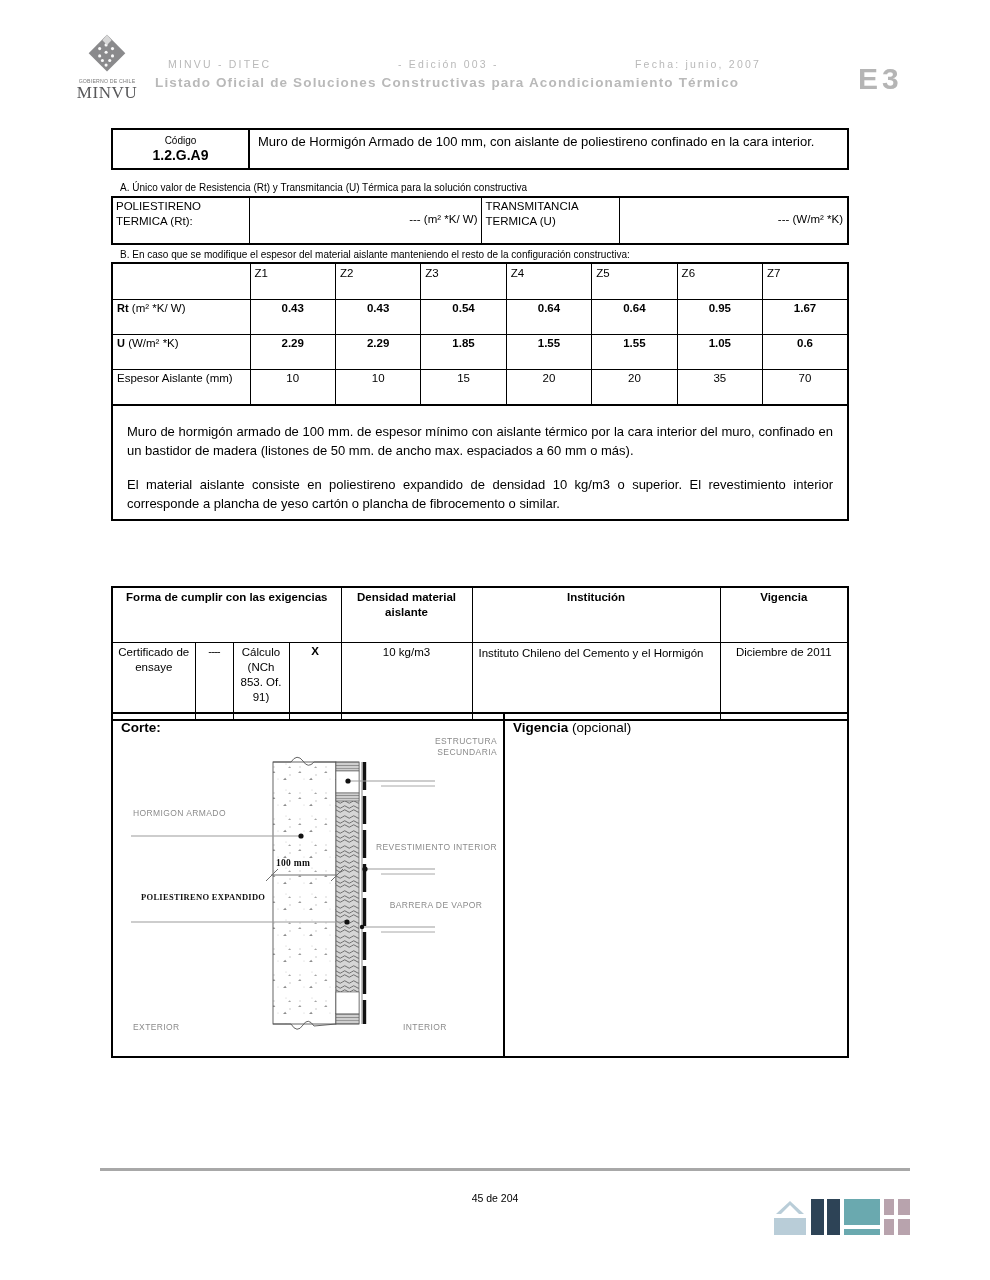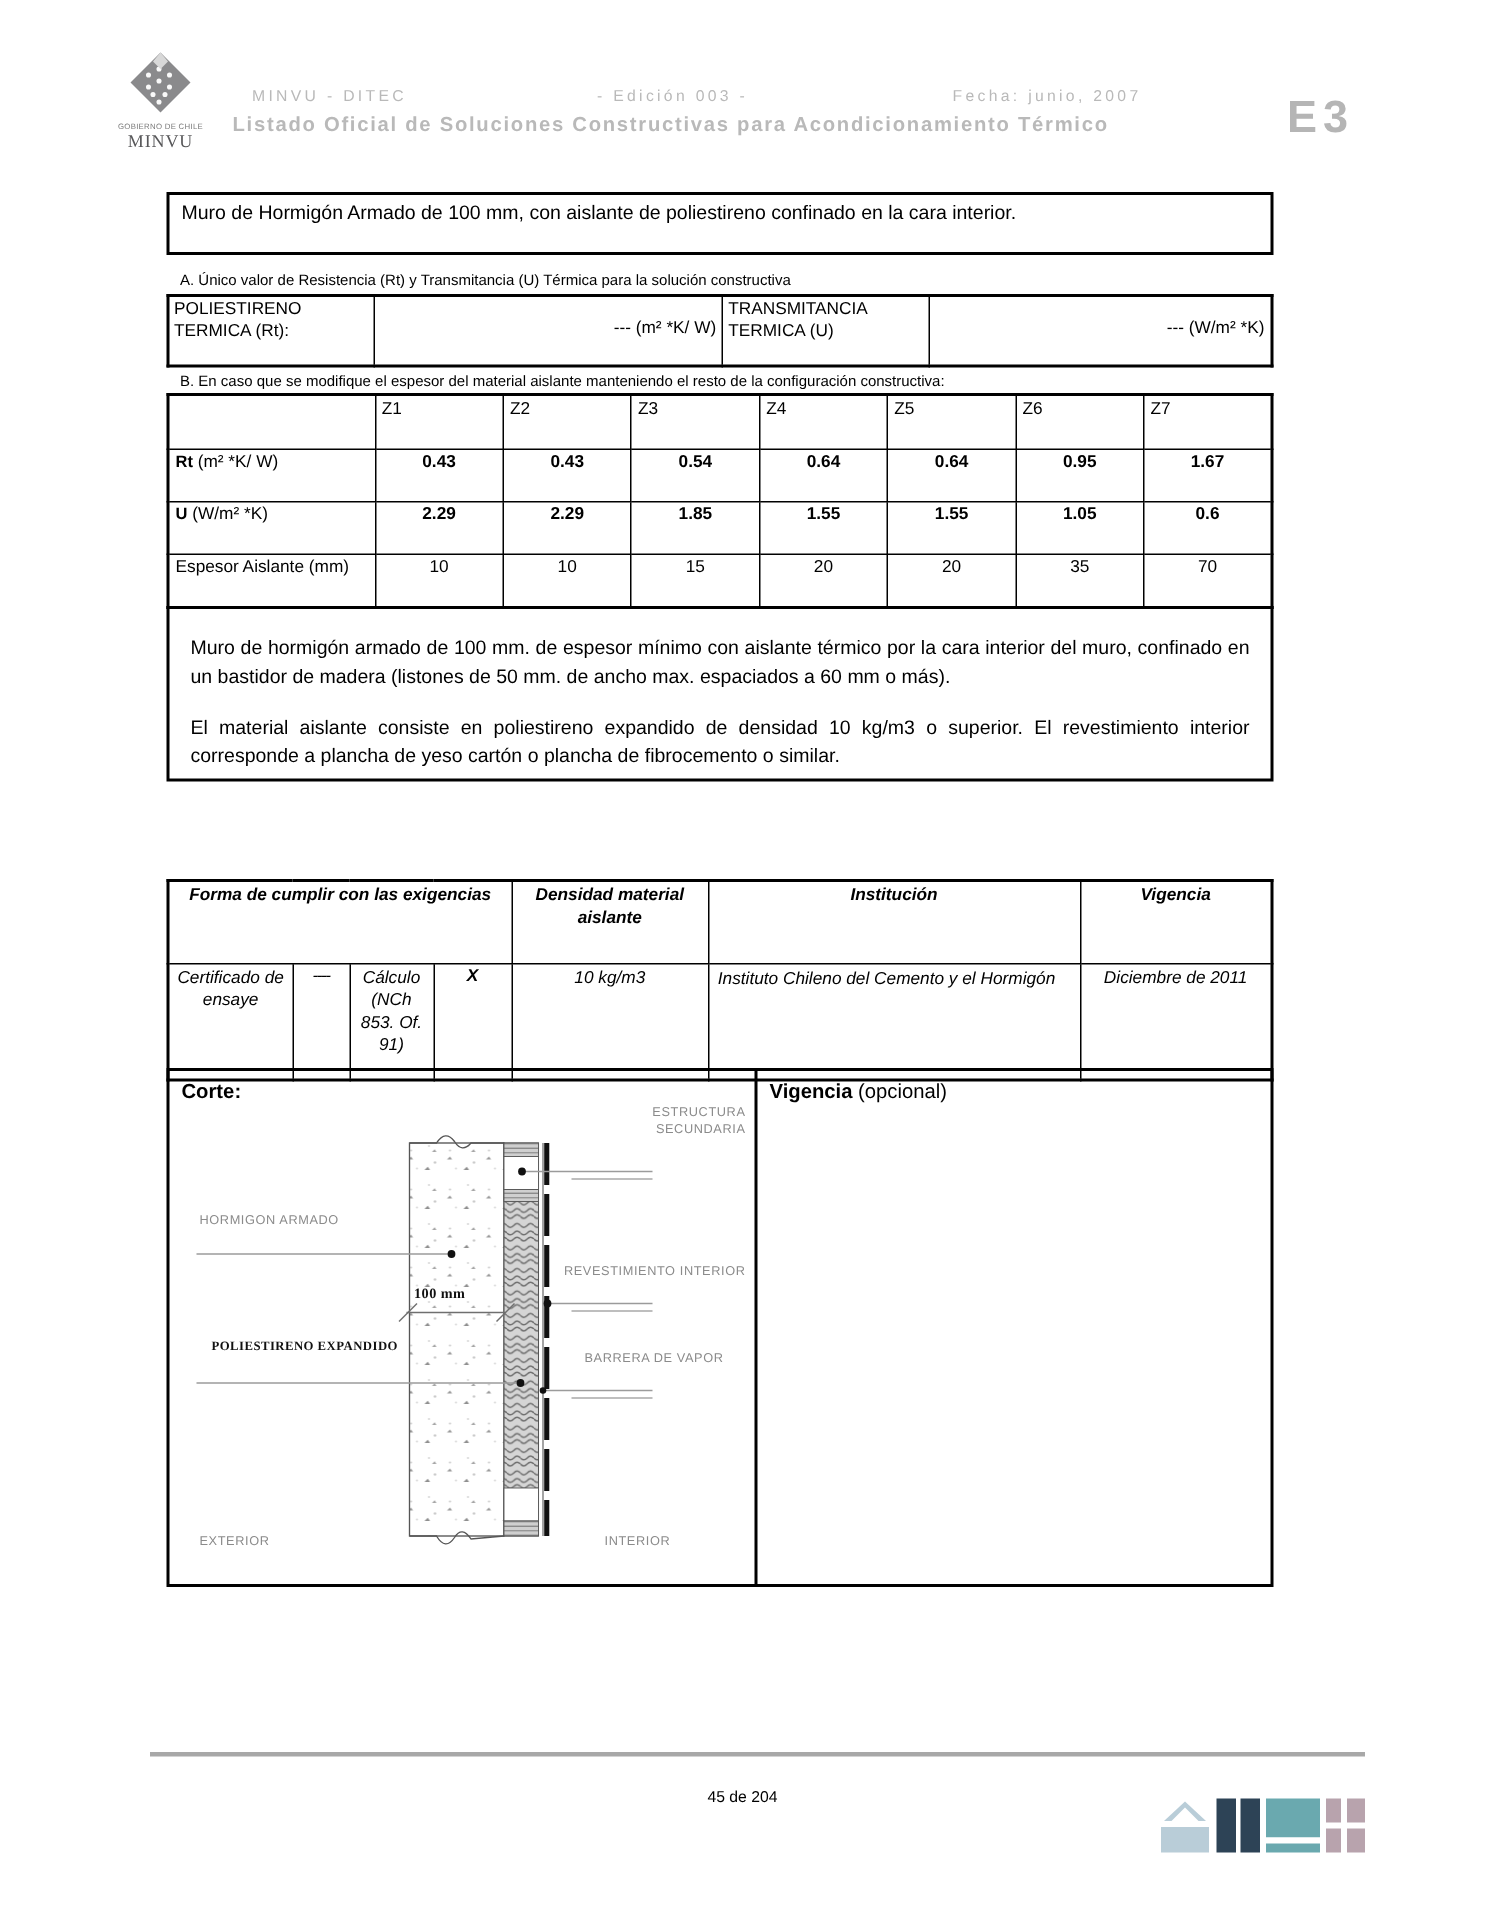--- a/index.html
+++ b/index.html
@@ -13,21 +13,21 @@
   }
   .page{position:relative;width:990px;height:1280px;}
 
   
   .header{position:absolute;left:0;top:0;width:990px;height:110px;}
   .logo-block{position:absolute;left:68px;top:33px;width:78px;height:68px;
     display:flex;flex-direction:column;align-items:center;justify-content:flex-start;}
   .logo-diamond{width:48px;height:48px;position:relative;margin-top:0px;}
   .logo-gob{font-size:5.2px;letter-spacing:.2px;color:#7a7a7a;margin-top:1px;white-space:nowrap;
     font-family:"Liberation Sans",sans-serif;}
-  .logo-minvu{font-size:12px;letter-spacing:.6px;color:#58585a;font-family:"Liberation Serif",serif;
+  .logo-minvu{font-size:17px;letter-spacing:.6px;color:#58585a;font-family:"Liberation Serif",serif;
     line-height:1;margin-top:0px;}
 
   .hdr-line1{position:absolute;top:58px;left:0;width:990px;height:14px;color:#b9b9b9;
     font-size:10.5px;letter-spacing:2.2px;font-family:"Liberation Sans",sans-serif;}
   .hdr-minvu-ditec{position:absolute;left:168px;top:58px;}
   .hdr-edicion{position:absolute;left:398px;top:58px;}
   .hdr-fecha{position:absolute;left:635px;top:58px;}
 
   .hdr-title{position:absolute;left:155px;top:75px;color:#b9b9b9;
     font-size:13.5px;font-weight:bold;letter-spacing:1.15px;white-space:nowrap;}
@@ -80,21 +80,21 @@
   .dh-marca{width:80px;display:flex;align-items:center;padding-left:5px;
     font-size:12.5px;font-weight:bold;line-height:14px;border-right:2px solid #000;box-sizing:border-box;}
   .dh-marcav{width:86px;display:flex;align-items:center;justify-content:center;
     font-size:12px;letter-spacing:-1px;}
   .desc-body{padding:16px 14px 2px 14px;font-size:13px;line-height:19px;text-align:justify;}
   .desc-body p{margin:0 0 15px 0;}
   .desc-body p:last-child{margin-bottom:4px;}
 
   
   .tbl-forma{left:111px;top:586px;width:738px;border:2px solid #000;box-sizing:border-box;}
-  .tbl-forma td{border:1.6px solid #000;font-style:italic;}
+  .tbl-forma td{border:1.6px solid #000;}
   .fh{text-align:center;vertical-align:middle;font-weight:bold;font-size:13px;line-height:15px;height:50px;}
   .fc{text-align:center;vertical-align:middle;font-size:12.5px;line-height:15px;height:72px;}
   .fc-left{text-align:left;padding-left:6px !important;vertical-align:middle;font-size:12.5px;line-height:16px;}
   .fc-x{text-align:center;vertical-align:middle;font-size:15px;font-weight:bold;}
   .fc-dash{text-align:center;vertical-align:middle;font-size:12px;letter-spacing:-1px;}
 
   
   .corte-wrap{position:absolute;left:111px;top:712px;width:738px;height:346px;
     border:2px solid #000;box-sizing:border-box;display:flex;}
   .corte-col{width:392px;border-right:2px solid #000;box-sizing:border-box;position:relative;}
@@ -145,20 +145,24 @@
     </div>
 
     <div class="hdr-line1 hdr-minvu-ditec">MINVU - DITEC</div>
     <div class="hdr-line1 hdr-edicion">- Edición 003 -</div>
     <div class="hdr-line1 hdr-fecha">Fecha: junio, 2007</div>
     <div class="hdr-title">Listado Oficial de Soluciones Constructivas para Acondicionamiento Térmico</div>
     <div class="hdr-code">E3</div>
   </div>
 
   <div class="box-codigo">
+    <div class="cod-left">
+      <div class="cod-lbl">Código</div>
+      <div class="cod-val">1.2.G.A9</div>
+    </div>
     <div class="cod-right">Muro de Hormigón Armado de 100 mm, con aislante de poliestireno confinado en la cara interior.</div>
   </div>
 
   <div class="cap cap-a">A. Único valor de Resistencia  (Rt) y Transmitancia (U) Térmica para la solución constructiva</div>
   <table class="tbl tbl-rt">
     <colgroup>
         <col style="width:137px">
         <col style="width:232px">
         <col style="width:137px">
         <col style="width:228px">

